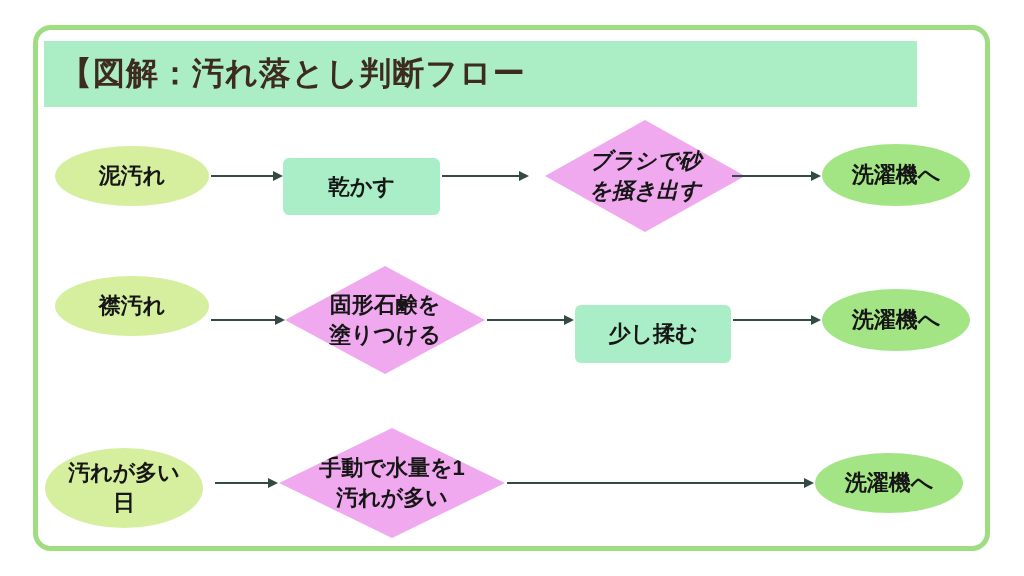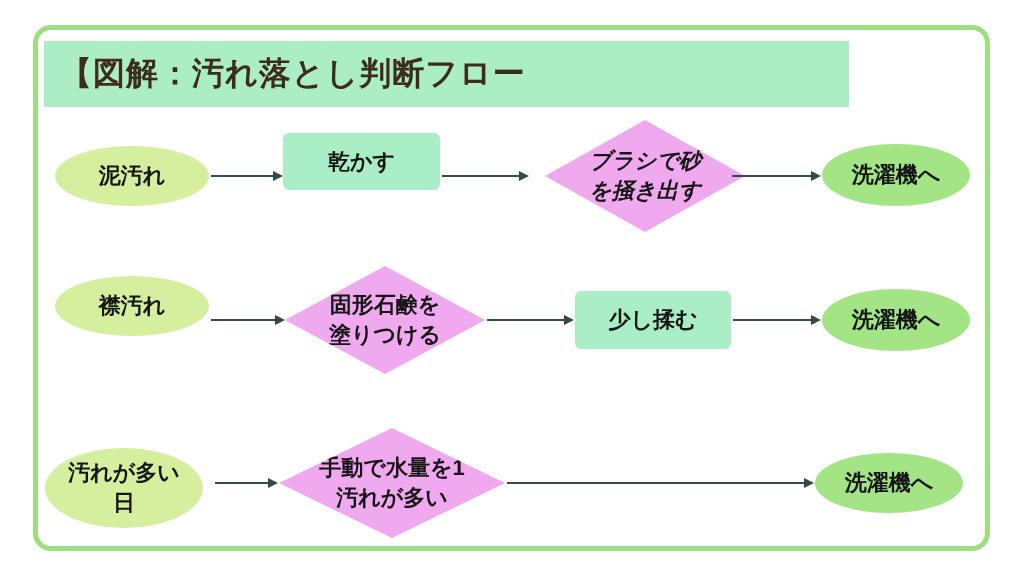--- a/index.html
+++ b/index.html
@@ -16,21 +16,21 @@
   html,body { margin:0; padding:0; background:#ffffff; }
   .stage {
     position:relative; width:1024px; height:576px; background:#ffffff;
     overflow:hidden; font-family:"Liberation Sans", sans-serif;
   }
   .frame {
     position:absolute; left:33px; top:25px; width:957px; height:526px;
     box-sizing:border-box; border:5px solid var(--border-color); border-radius:18px;
   }
   .header {
-    position:absolute; left:44px; top:41px; width:805px; height:66px;
+    position:absolute; left:44px; top:41px; width:873px; height:66px;
     background:var(--header-bg); display:flex; align-items:center;
   }
   .title {
     font-size:32px; font-weight:800; color:var(--title-text);
     padding-left:16px; letter-spacing:1px; white-space:nowrap;
   }
   .node {
     position:absolute; display:flex; align-items:center; justify-content:center;
     text-align:center; font-weight:700; font-size:22px; color:var(--node-text);
     white-space:pre-line; line-height:1.35; box-sizing:border-box;
@@ -52,33 +52,33 @@
 <div class="stage">
 
   <div class="frame"></div>
 
   <div class="header">
     <div class="title">【図解：汚れ落とし判断フロー</div>
   </div>
 
   <div class="node start" style="left:55px; top:146px; width:154px; height:60px;">泥汚れ</div>
   <div class="arrow" style="left:211px; top:175px; width:70px;"></div>
-  <div class="node process" style="left:283px; top:133px; width:157px; height:57px;">乾かす</div>
+  <div class="node process" style="left:283px; top:158px; width:157px; height:57px;">乾かす</div>
   <div class="arrow" style="left:442px; top:175px; width:85px;"></div>
   <div class="node decision" style="left:545px; top:120px; width:200px; height:112px;font-style:italic;">ブラシで砂
 を掻き出す</div>
   <div class="arrow" style="left:732px; top:175px; width:87px;"></div>
   <div class="node end" style="left:822px; top:144px; width:148px; height:62px;">洗濯機へ</div>
 
   <div class="node start" style="left:55px; top:276px; width:154px; height:60px;">襟汚れ</div>
   <div class="arrow" style="left:211px; top:319px; width:72px;"></div>
   <div class="node decision" style="left:285px; top:266px; width:200px; height:108px;">固形石鹸を
 塗りつける</div>
   <div class="arrow" style="left:487px; top:319px; width:85px;"></div>
-  <div class="node process" style="left:575px; top:291px; width:156px; height:58px;">少し揉む</div>
+  <div class="node process" style="left:575px; top:305px; width:156px; height:58px;">少し揉む</div>
   <div class="arrow" style="left:733px; top:319px; width:86px;"></div>
   <div class="node end" style="left:822px; top:289px; width:148px; height:62px;">洗濯機へ</div>
 
   <div class="node start" style="left:45px; top:448px; width:158px; height:80px;">汚れが多い
 日</div>
   <div class="arrow" style="left:215px; top:482px; width:61px;"></div>
   <div class="node decision" style="left:279px; top:428px; width:226px; height:110px;">手動で水量を1
 汚れが多い</div>
   <div class="arrow" style="left:507px; top:482px; width:305px;"></div>
   <div class="node end" style="left:815px; top:453px; width:148px; height:60px;">洗濯機へ</div>

